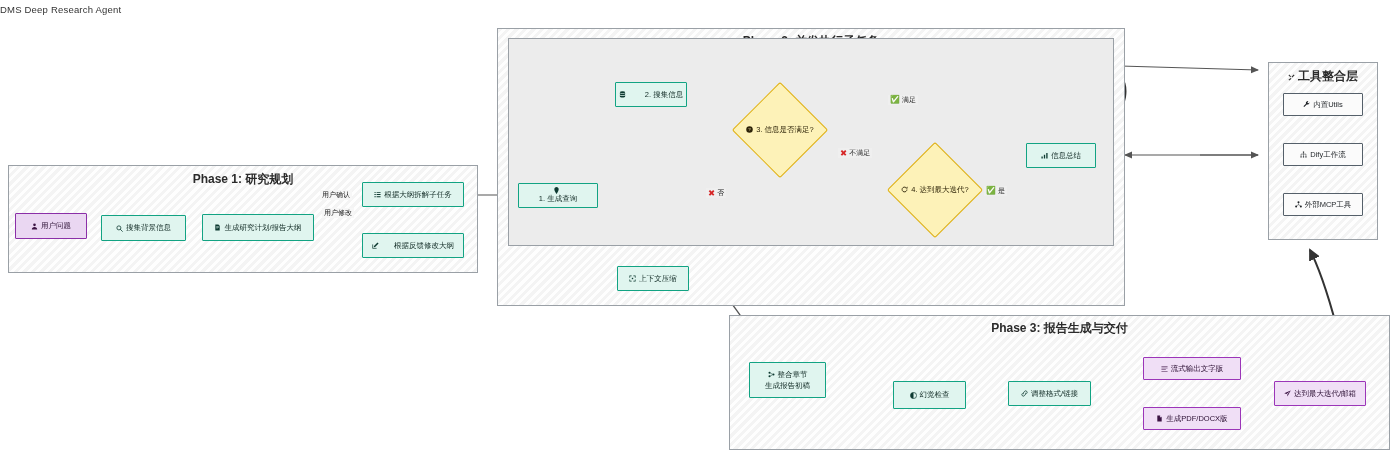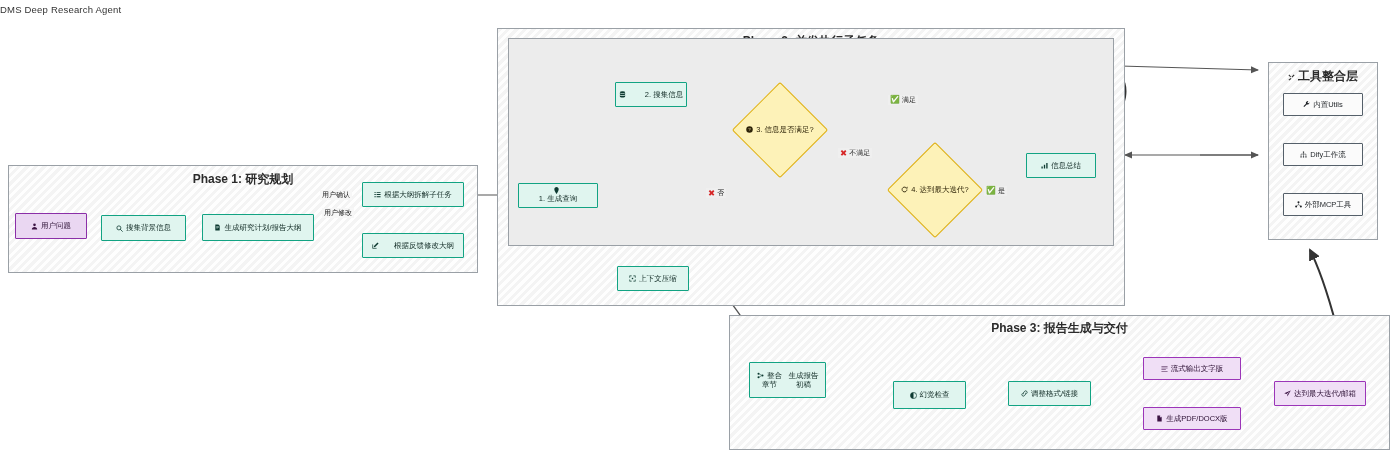--- a/index.html
+++ b/index.html
@@ -346,21 +346,21 @@
     <div class="dtext">
       <span class="ic">
         <svg width="7" height="7" viewBox="0 0 16 16">
             <path fill="none" stroke="#2e2408" stroke-width="2" d="M13.5 8a5.5 5.5 0 1 1-2.2-4.4"></path>
             <path fill="#2e2408" d="M14.8 1.2v4.4h-4.4z"></path>
           </svg>
       </span><span>4. 达到最大迭代?</span>
     </div>
   </div>
 
-  <div class="node n-teal" style="left:1026px;top:143px;width:70px;height:25px;margin-top:10px;">
+  <div class="node n-teal" style="left:1026px;top:143px;width:70px;height:25px;">
     <span class="ic">
       <svg width="7" height="7" viewBox="0 0 16 16">
           <path fill="#0d3a31" d="M1 10h3v5H1zm5.5-4h3v9h-3zM12 2h3v13h-3z"></path>
         </svg>
     </span>
       <span class="lbl">信息总结</span>
   </div>
 
   <div class="node n-teal" style="left:617px;top:266px;width:72px;height:25px;">
     <span class="ic">
@@ -385,21 +385,21 @@
   <div class="edge-label onwhite" style="left:984px;top:186px;">
     <span class="chk">✅</span>
     <span>是</span>
   </div>
 
   <div class="edge-label onwhite" style="left:706px;top:188px;">
     <span class="xmk">✖</span>
     <span>否</span>
   </div>
 
-  <div class="node n-teal multiline" style="left:749px;top:362px;width:77px;height:36px;flex-direction:row;gap:1px;">
+  <div class="node n-teal multiline" style="left:749px;top:362px;width:77px;height:36px;flex-direction:column;gap:1px;">
     <span>
       <span class="ic">
         <svg width="7" height="7" viewBox="0 0 16 16">
             <circle cx="3.5" cy="4" r="2.4" fill="#0d3a31"></circle>
             <circle cx="3.5" cy="12" r="2.4" fill="#0d3a31"></circle>
             <circle cx="12.5" cy="8" r="2.4" fill="#0d3a31"></circle>
             <path stroke="#0d3a31" stroke-width="1.2" fill="none" d="M5.6 5.2l5 2M5.6 10.8l5-2"></path>
           </svg>
       </span><span>整合章节</span>
     </span>

